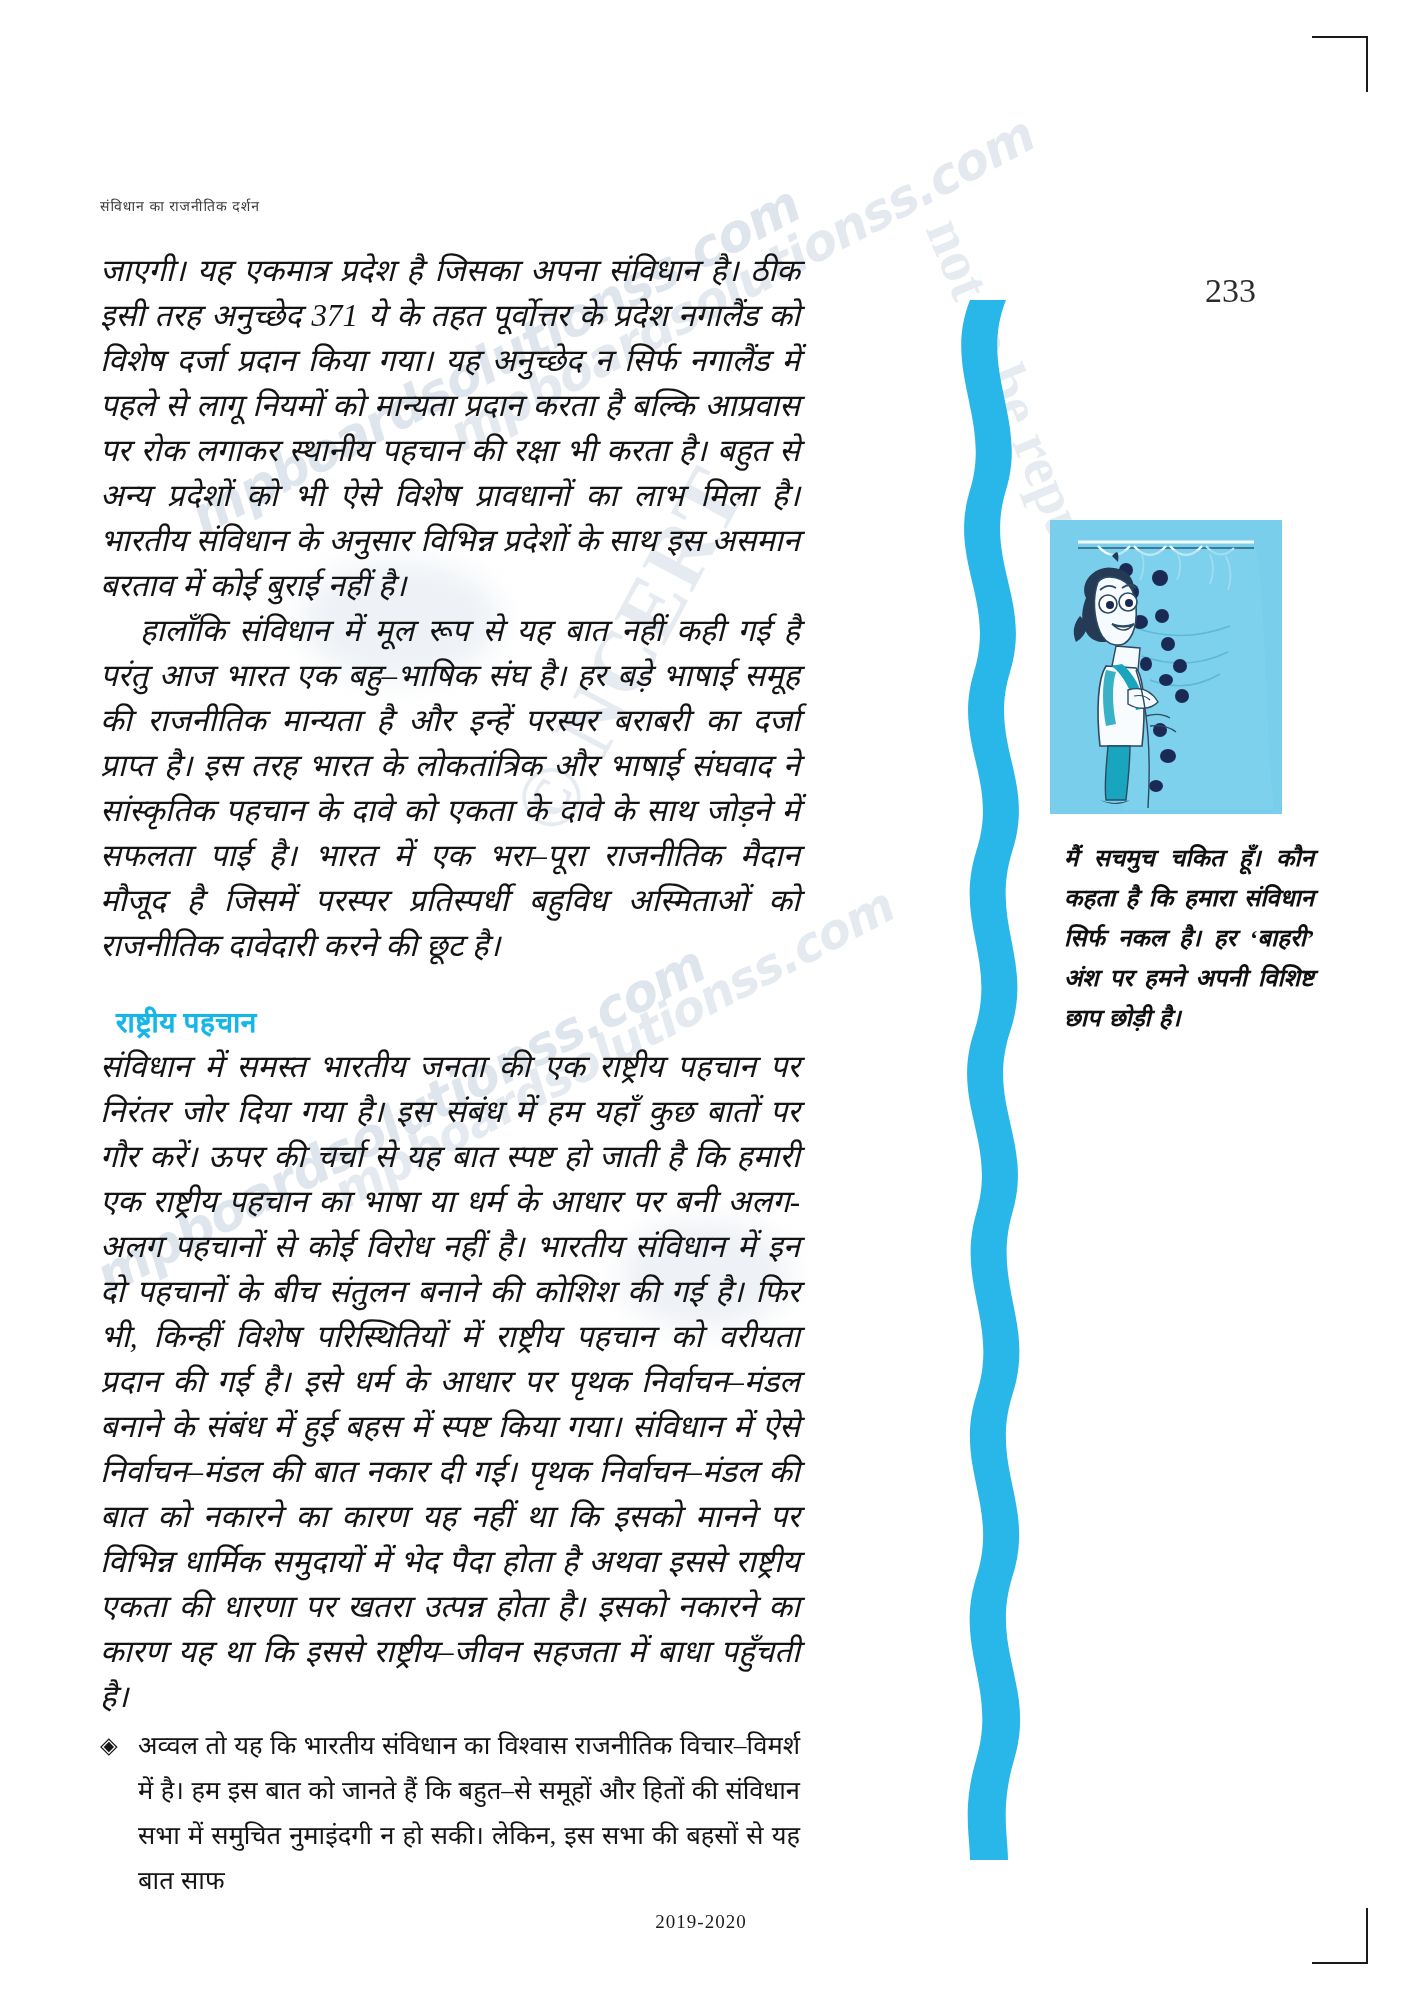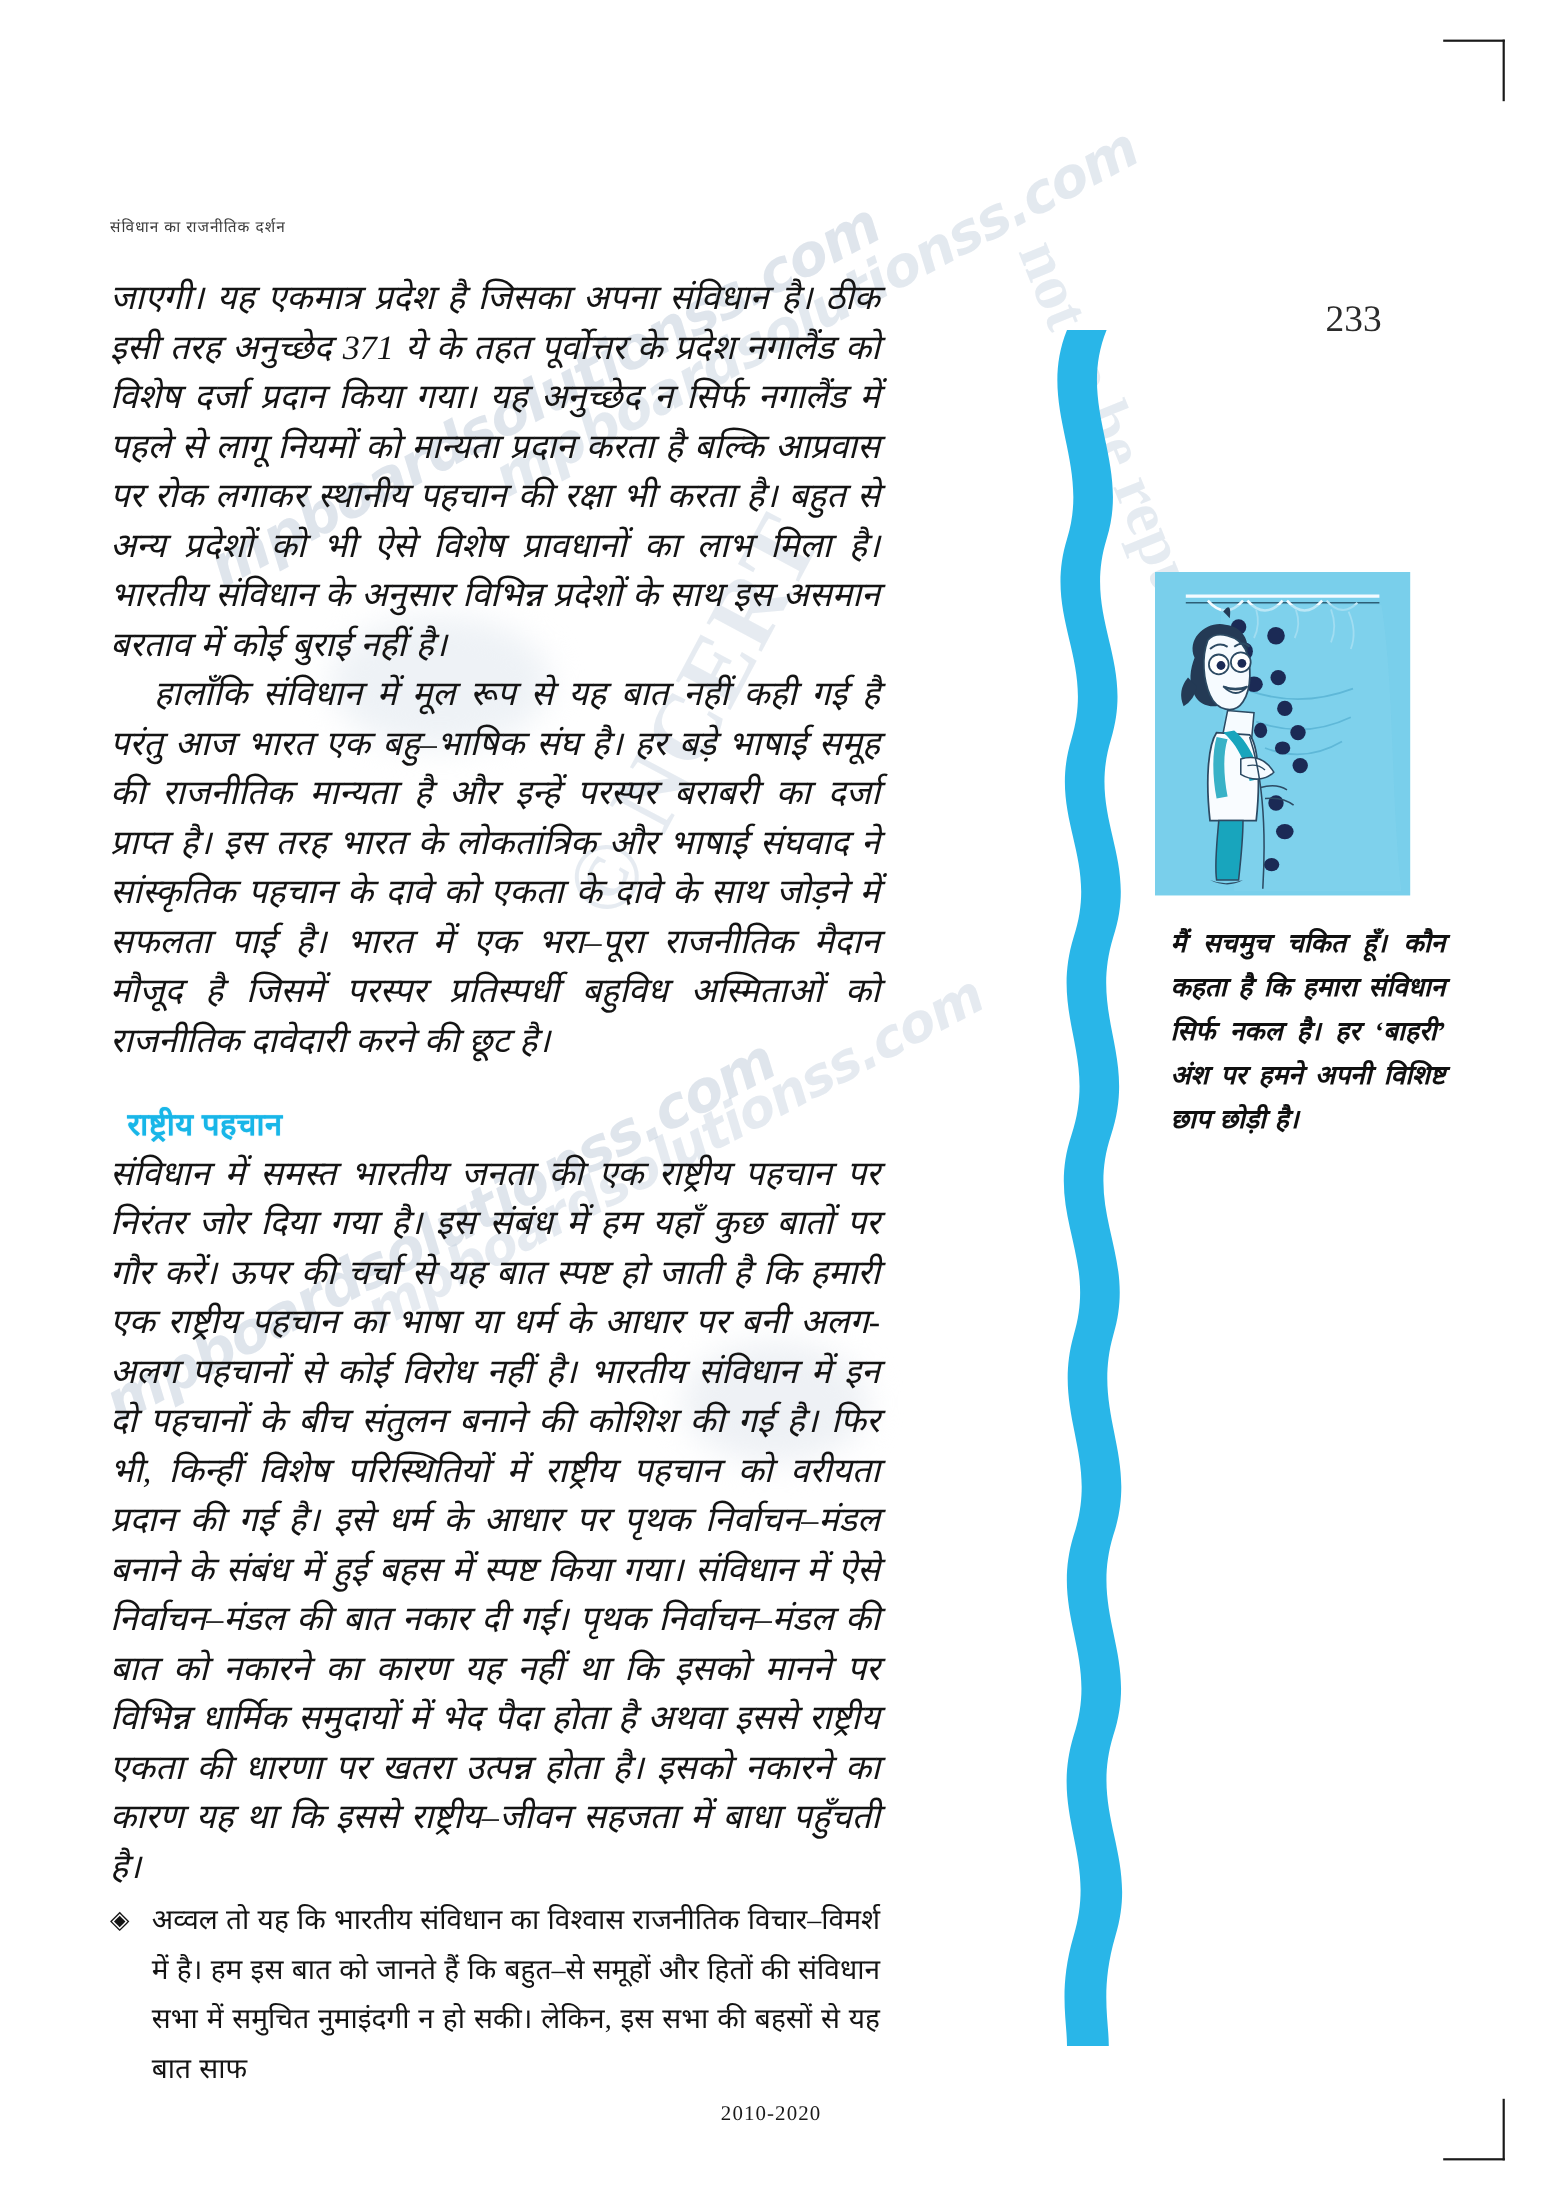--- a/index.html
+++ b/index.html
@@ -273,15 +273,15 @@
     <h2 class="sec">राष्ट्रीय पहचान</h2>
     <p class="body">संविधान में समस्त भारतीय जनता की एक राष्ट्रीय पहचान पर निरंतर जोर दिया गया है। इस संबंध में हम यहाँ कुछ बातों पर गौर करें। ऊपर की चर्चा से यह बात स्पष्ट हो जाती है कि हमारी एक राष्ट्रीय पहचान का भाषा या धर्म के आधार पर बनी अलग-अलग पहचानों से कोई विरोध नहीं है। भारतीय संविधान में इन दो पहचानों के बीच संतुलन बनाने की कोशिश की गई है। फिर भी, किन्हीं विशेष परिस्थितियों में राष्ट्रीय पहचान को वरीयता प्रदान की गई है। इसे धर्म के आधार पर पृथक निर्वाचन–मंडल बनाने के संबंध में हुई बहस में स्पष्ट किया गया। संविधान में ऐसे निर्वाचन–मंडल की बात नकार दी गई। पृथक निर्वाचन–मंडल की बात को नकारने का कारण यह नहीं था कि इसको मानने पर विभिन्न धार्मिक समुदायों में भेद पैदा होता है अथवा इससे राष्ट्रीय एकता की धारणा पर खतरा उत्पन्न होता है। इसको नकारने का कारण यह था कि इससे राष्ट्रीय–जीवन सहजता में बाधा पहुँचती है।</p>
 
 
     <div class="bullet-row">
       <div class="bullet-mark">◈</div>
       <div class="bullet-text">अव्वल तो यह कि भारतीय संविधान का विश्वास राजनीतिक विचार–विमर्श में है। हम  इस बात को जानते हैं कि बहुत–से समूहों और हितों की संविधान सभा में समुचित नुमाइंदगी न हो सकी। लेकिन, इस सभा की बहसों से यह बात साफ</div>
     </div>
   </div>
 
-  <div class="footer">2010-2020</div>
+  <div class="footer">2019-2020</div>
 
 </div>
 
 </body></html>

